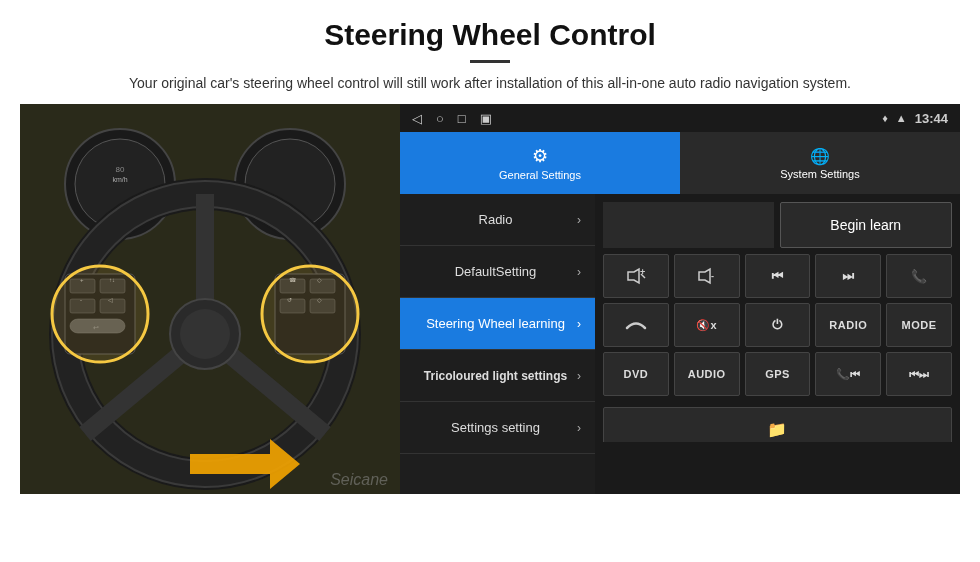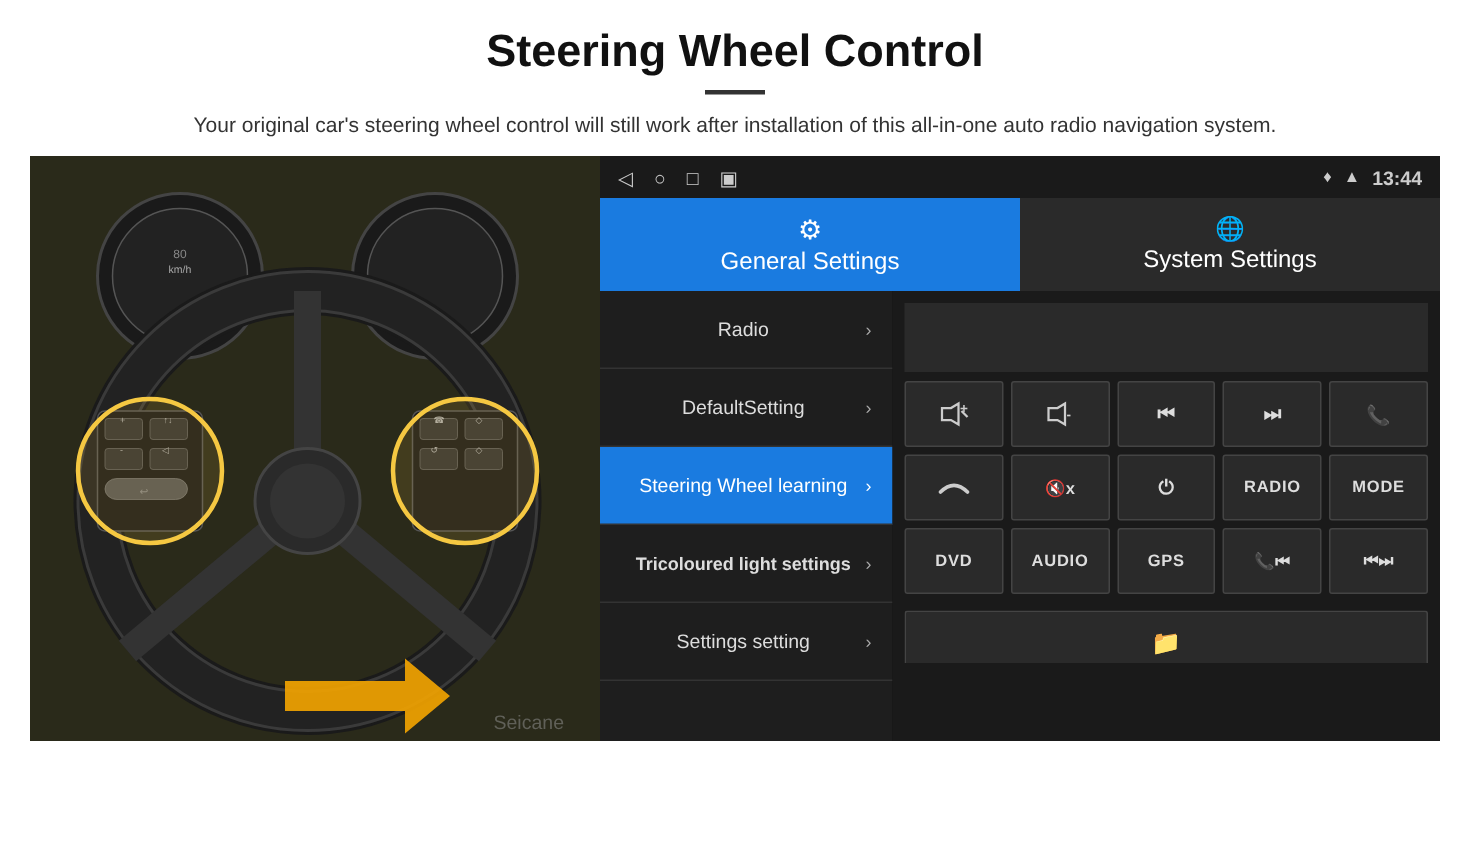--- a/index.html
+++ b/index.html
@@ -113,21 +113,21 @@
       background: #2a2a2a;
       display: flex;
       flex-direction: column;
       align-items: center;
       justify-content: center;
       gap: 2px;
       cursor: pointer;
     }
     .tab-label {
       color: #fff;
-      font-size: 16px;
+      font-size: 11px;
     }
     .tab-icon {
       color: #fff;
       font-size: 18px;
     }
 
     
     .settings-content {
       display: flex;
       flex: 1;
@@ -228,23 +228,24 @@
     .ctrl-btn.text-label {
       font-size: 11px;
       font-weight: bold;
       letter-spacing: 0.5px;
     }
 
     
     .watermark {
       position: absolute;
       bottom: 5px;
-      right: 24px;
-      font-size: 13px;
+      right: 12px;
+      font-size: 16px;
       color: rgba(150,150,150,0.5);
+      font-style: italic;
       pointer-events: none;
     }
   </style>
 </head>
 <body>
 
 <div class="header">
   <h1>Steering Wheel Control</h1>
   <div class="divider"></div>
   <p>Your original car's steering wheel control will still work after installation of this all-in-one auto radio navigation system.</p>
@@ -360,20 +361,21 @@
         <div class="menu-item">
           <span class="menu-item-text">Settings setting</span>
           <span class="menu-chevron">›</span>
         </div>
       </div>
 
       <div class="control-panel">
 
         <div class="begin-learn-row">
           <div class="empty-cell"></div>
+          <div class="begin-learn-btn">Begin learn</div>
         </div>
 
         <div class="buttons-grid">
 
           <div class="btn-row">
             <div class="ctrl-btn">
               <svg width="20" height="18" viewBox="0 0 20 18">
                   <polygon points="2,5 8,5 13,2 13,16 8,13 2,13" fill="none" stroke="#ccc" stroke-width="1.5"></polygon>
                   <line x1="15" y1="7" x2="19" y2="11" stroke="#ccc" stroke-width="1.5"></line>
                   <text x="14" y="8" fill="#ccc" font-size="9">+</text>

